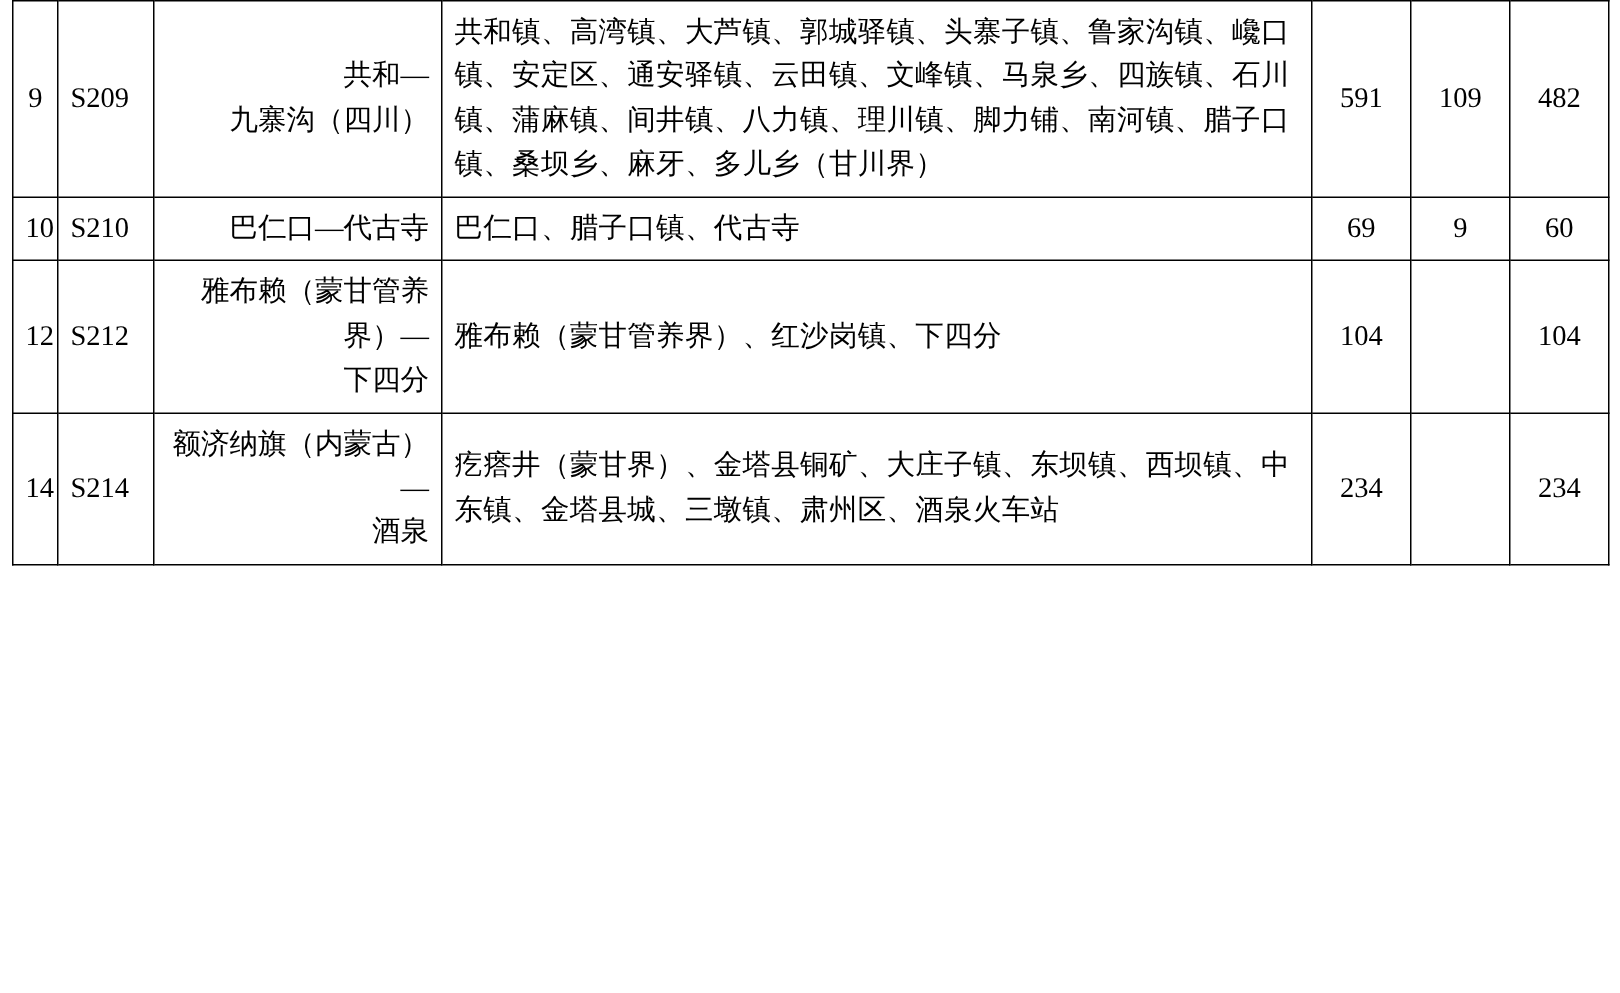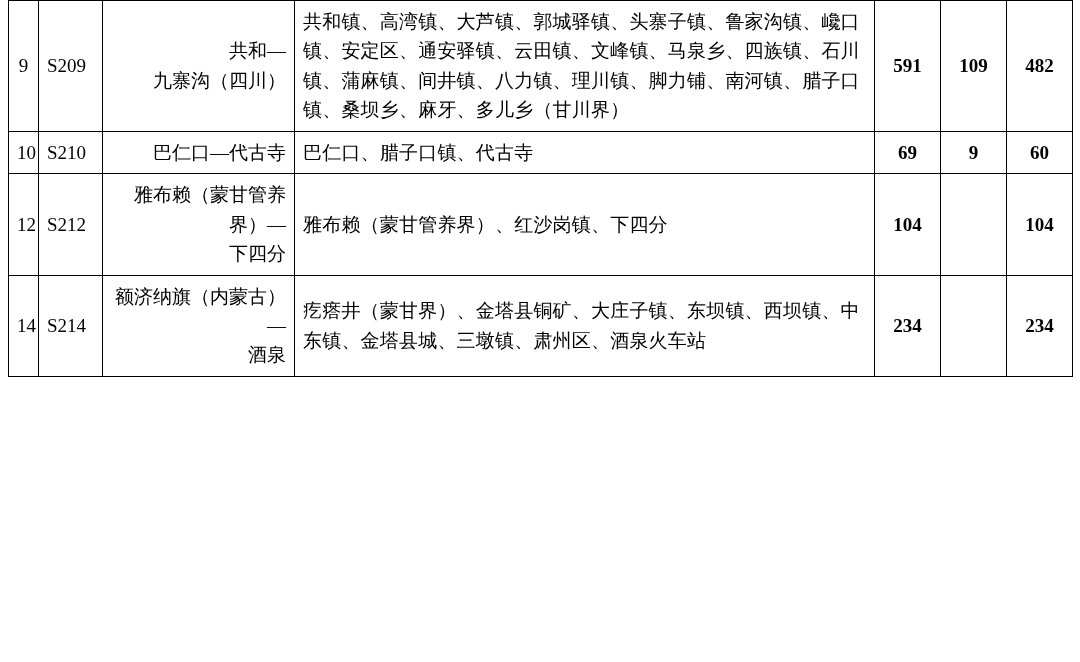--- a/index.html
+++ b/index.html
@@ -53,21 +53,20 @@
   td.c-pass {
     width: 580px;
     text-align: left;
     padding: 6px 10px;
     letter-spacing: 0.2px;
   }
   td.c-num {
     width: 66px;
     text-align: center;
     padding: 6px 2px;
-    font-weight: bold;
   }
   .nowrap-center {
     white-space: pre-line;
   }
 </style>
 </head>
 <body>
 
 <div class="page">
   <table class="route-table">

